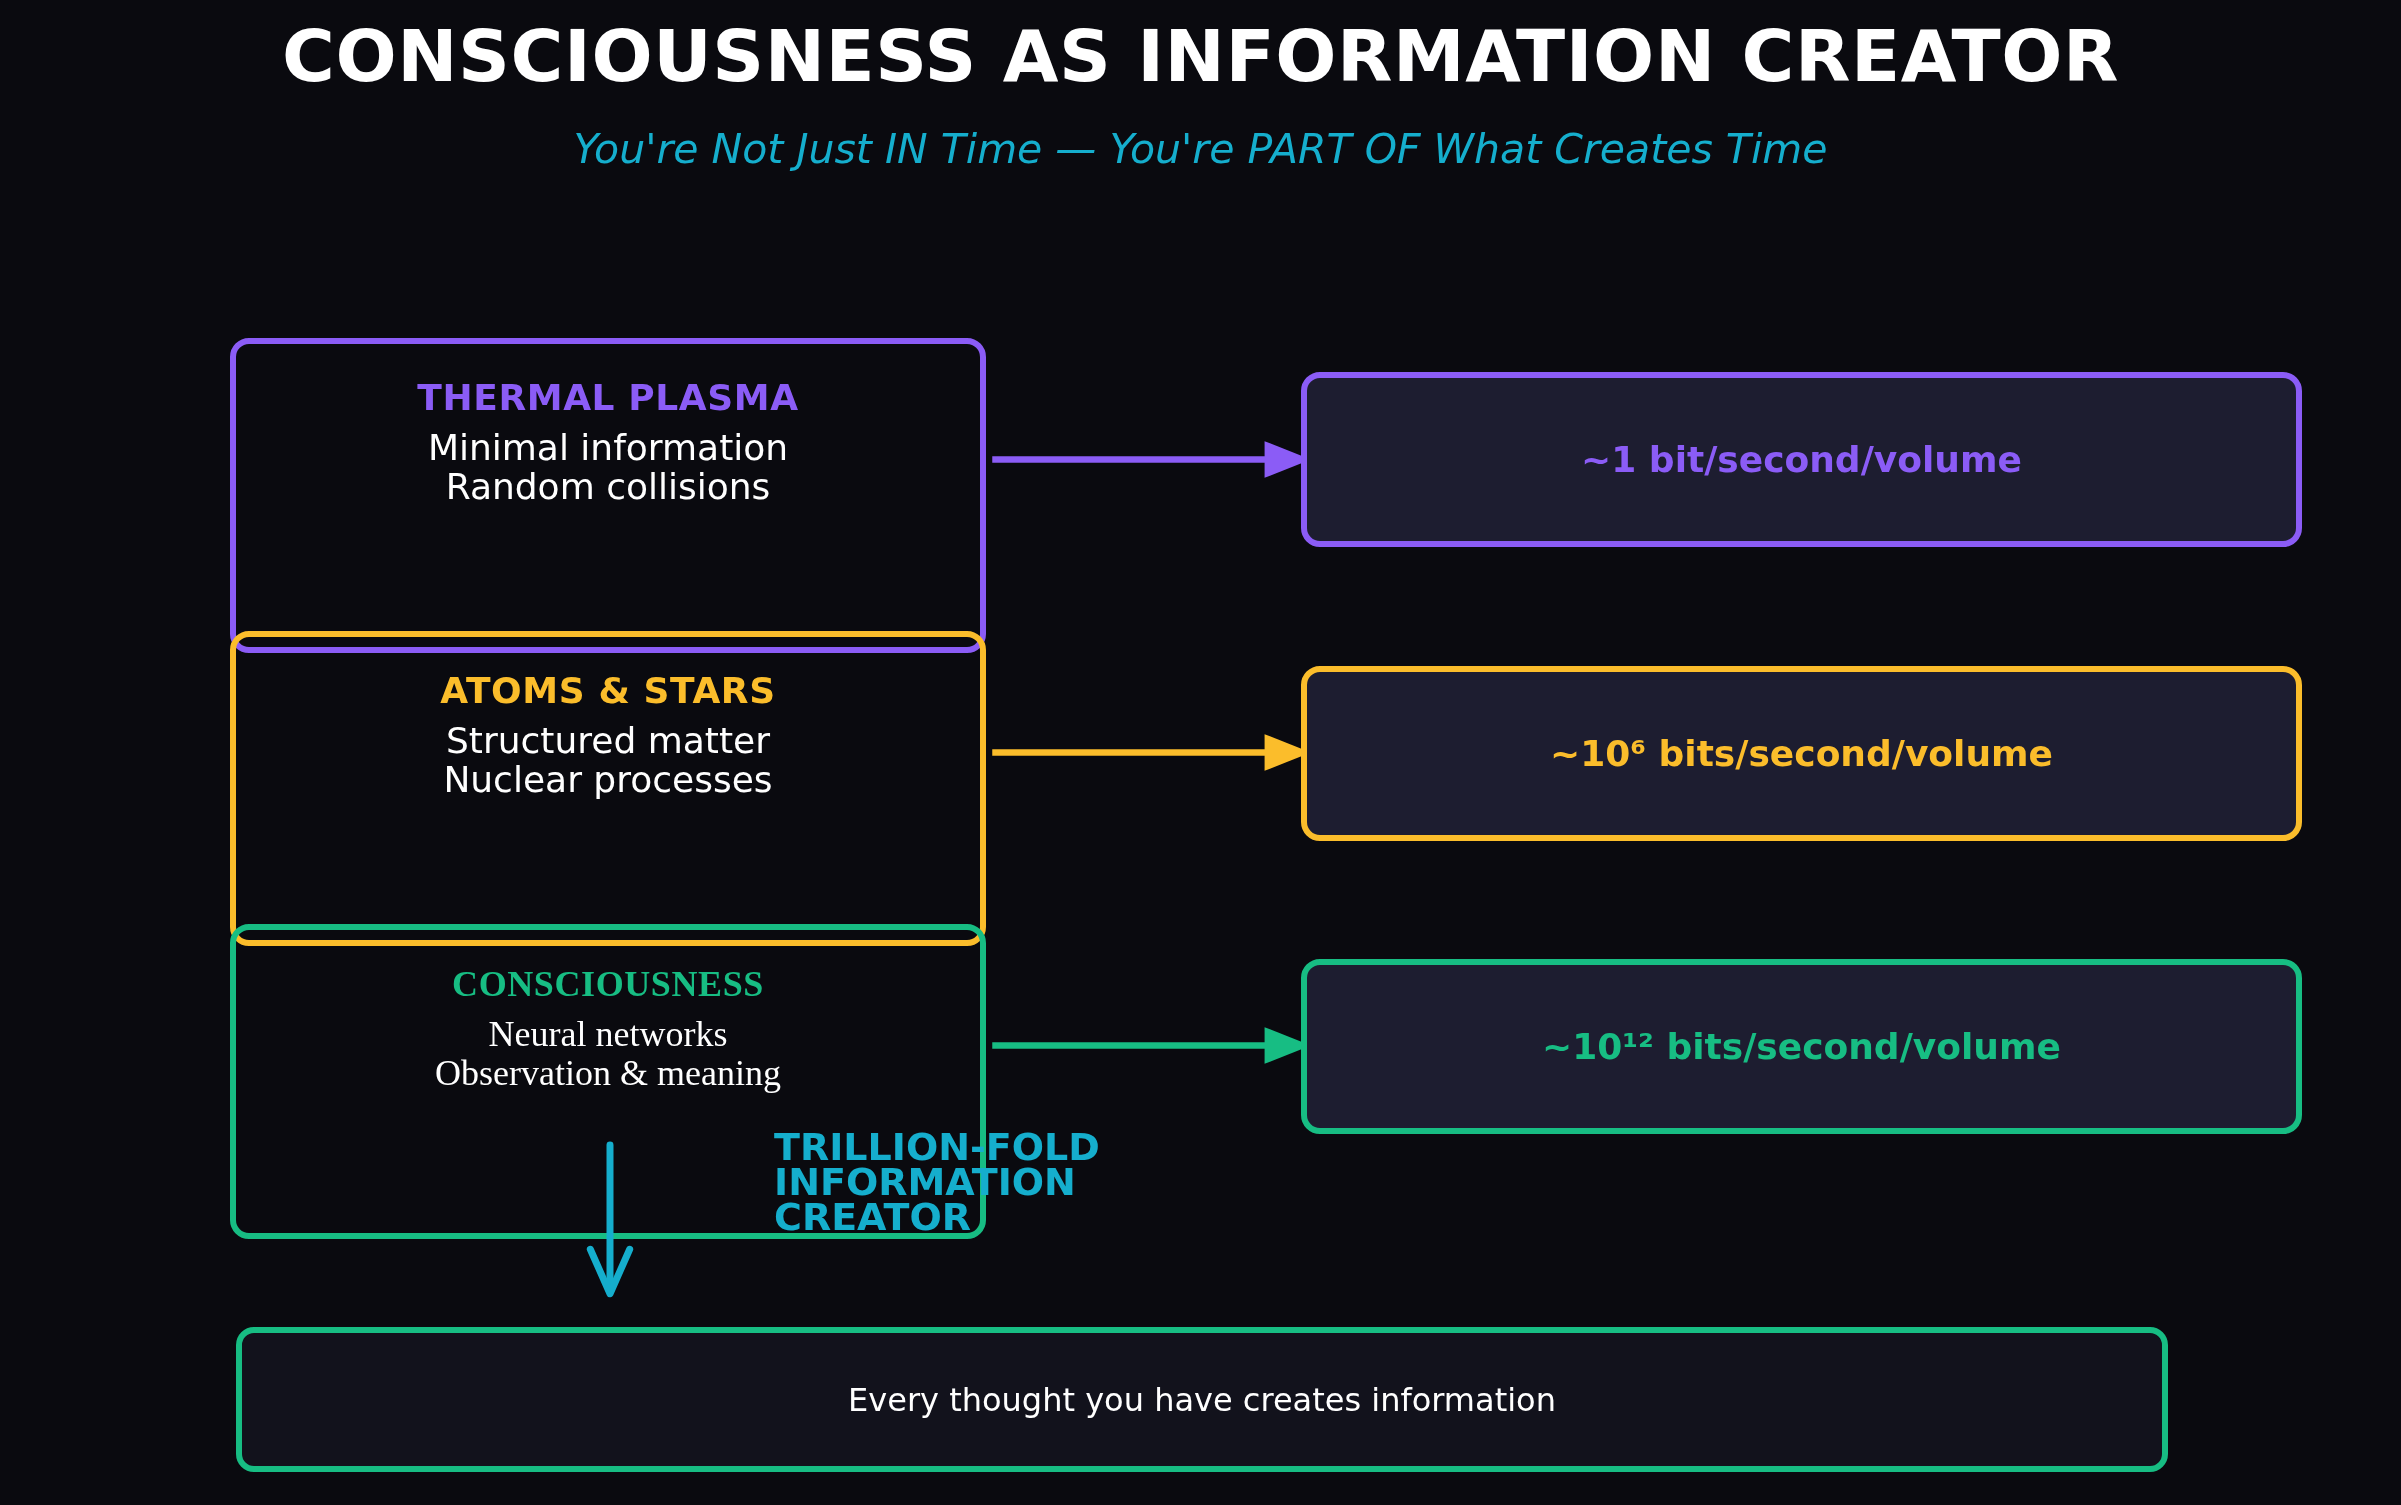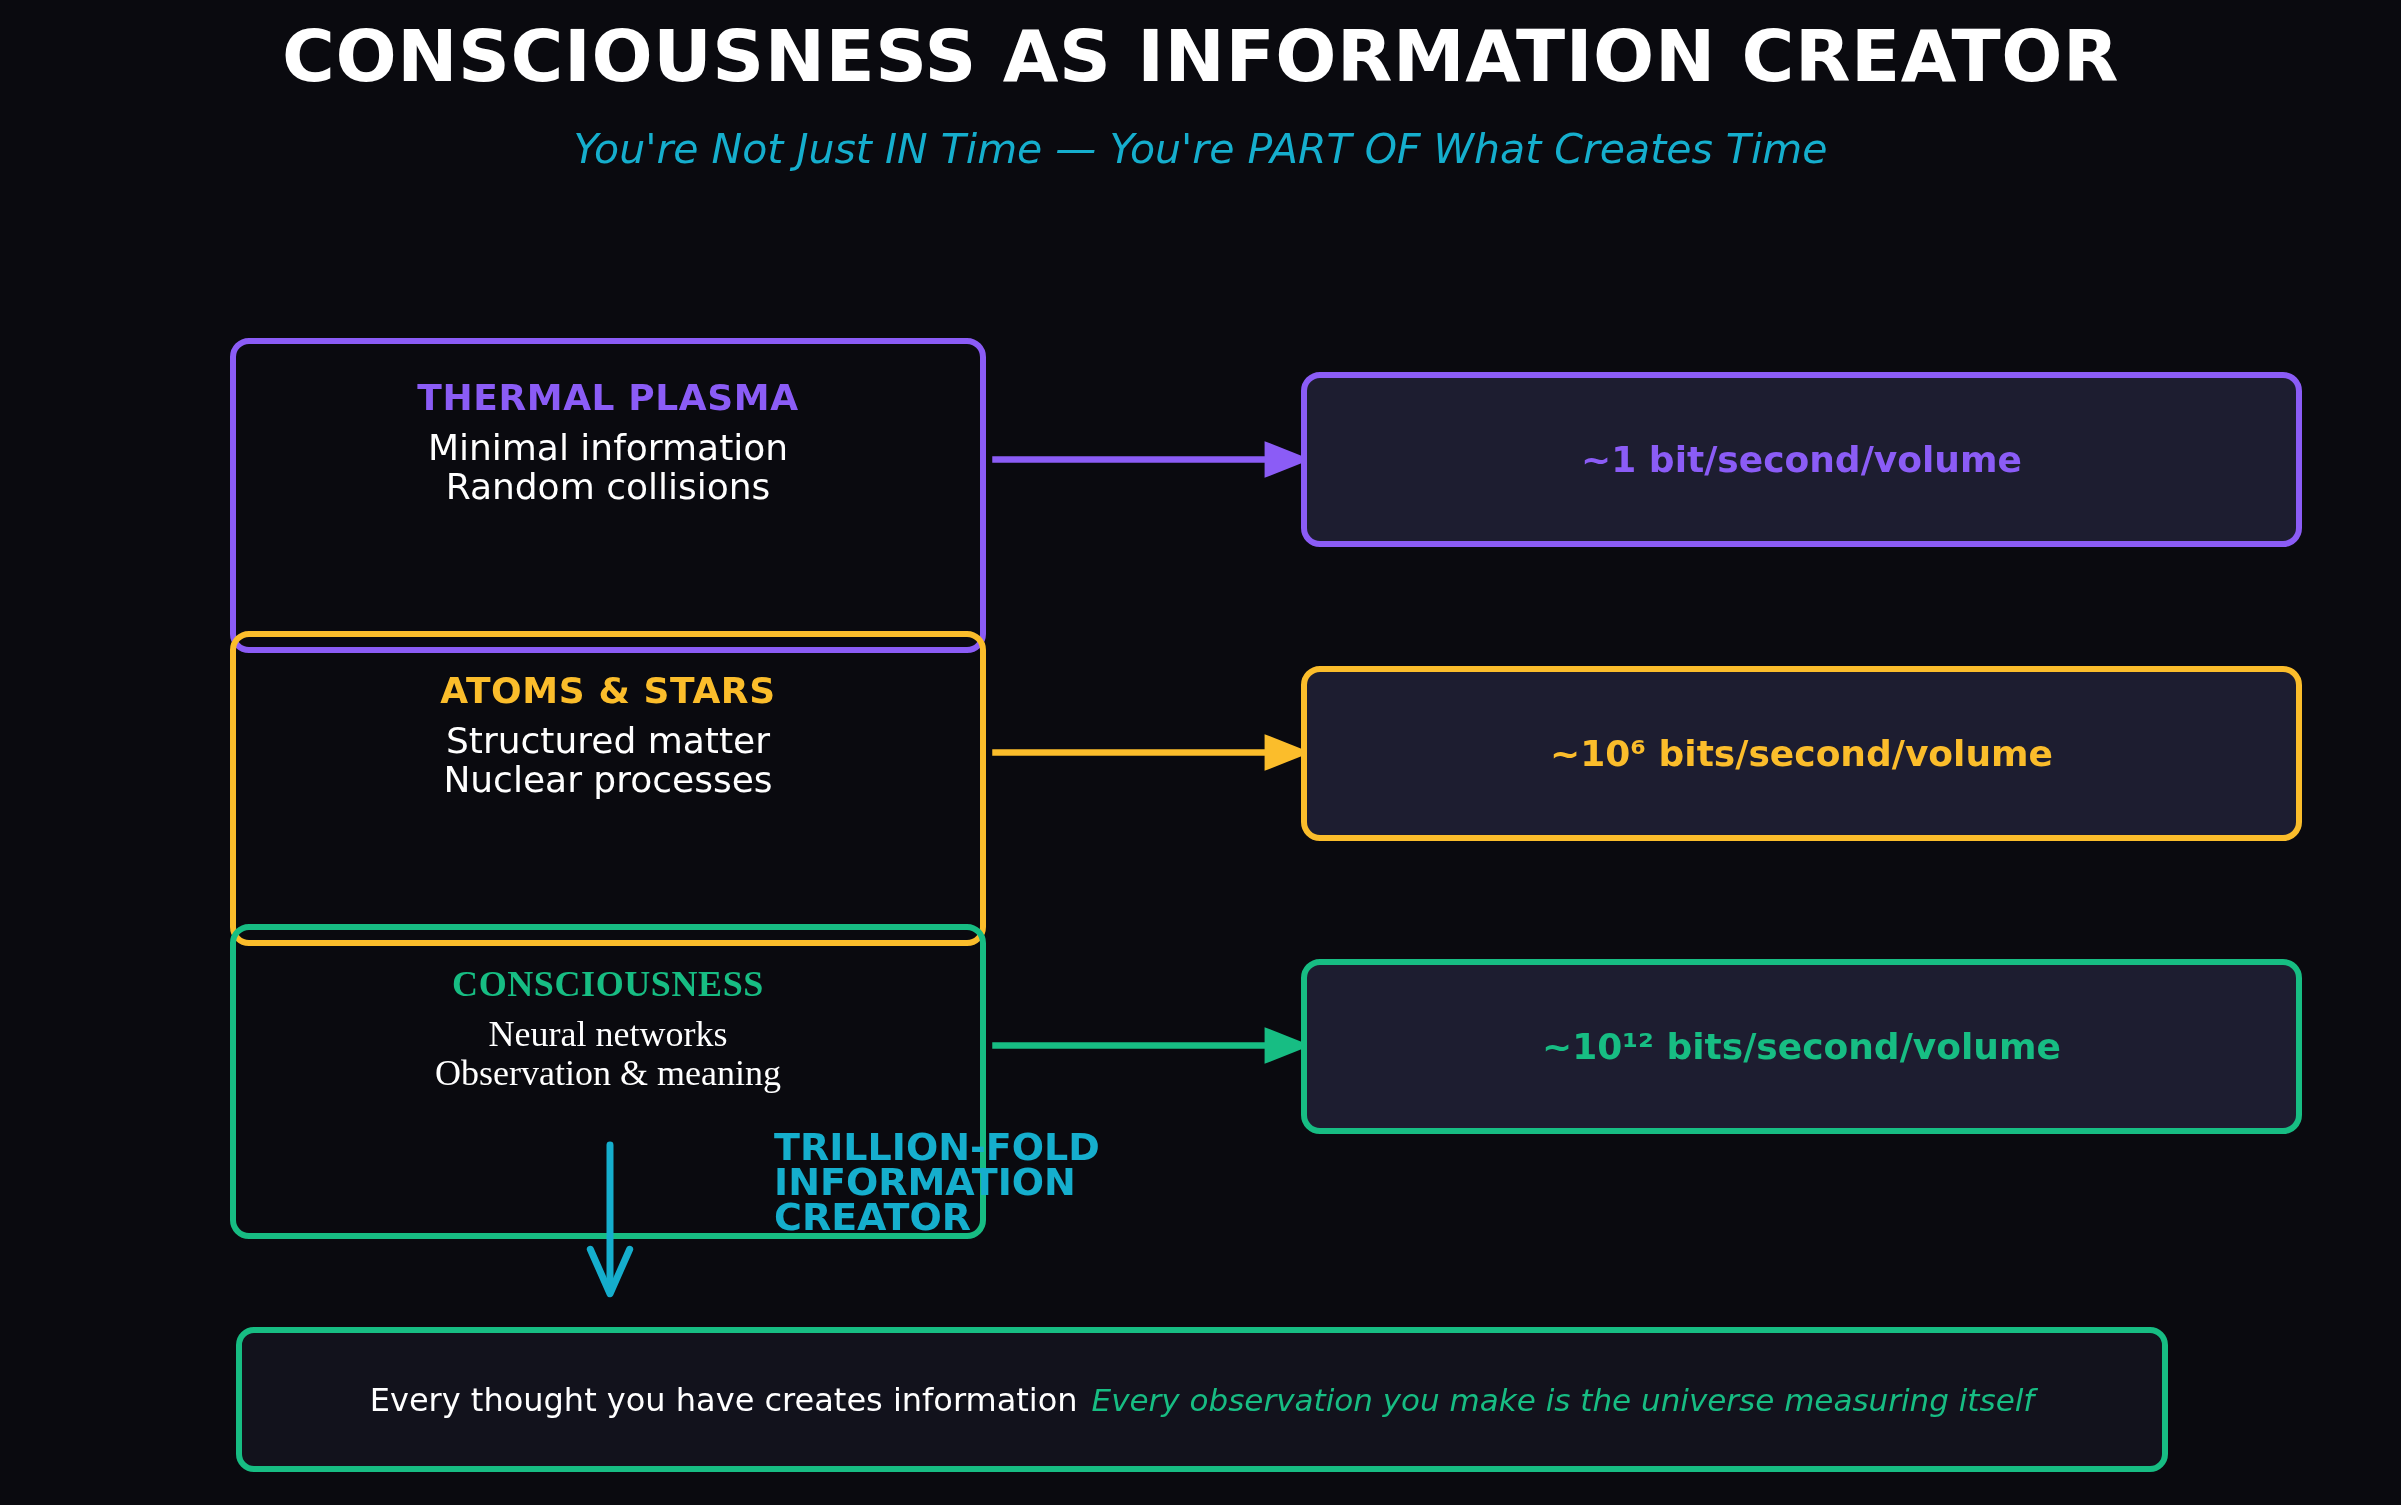--- a/index.html
+++ b/index.html
@@ -120,15 +120,14 @@
   <polyline points="24,172 55,242 86,172" style="stroke:var(--cyan)" stroke-width="11" fill="none" stroke-linecap="round" stroke-linejoin="round"></polyline>
 </svg>
 <div class="increase-label">
   <div>TRILLION-FOLD</div>
   <div>INFORMATION</div>
   <div>CREATOR</div>
 </div>
 
 <div class="footer-box">
   <div class="footer-line1">Every thought you have creates information</div>
-  <div class="footer-line2">Every observation you make is the universe measuring itself</div>
 </div>
 
 
 </body></html>

